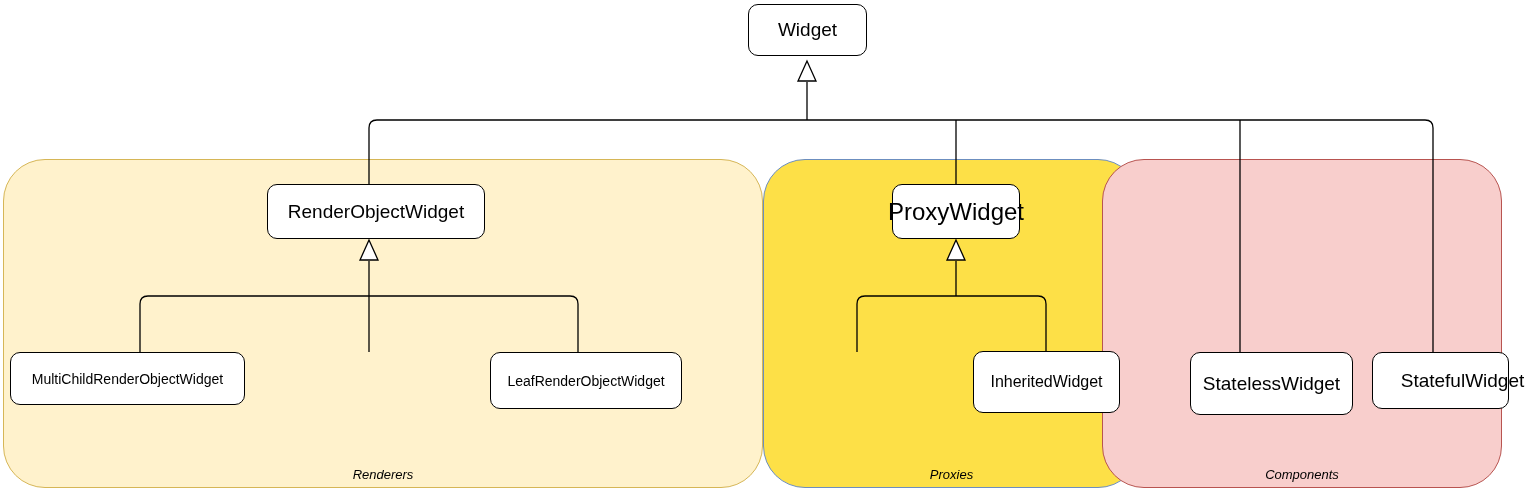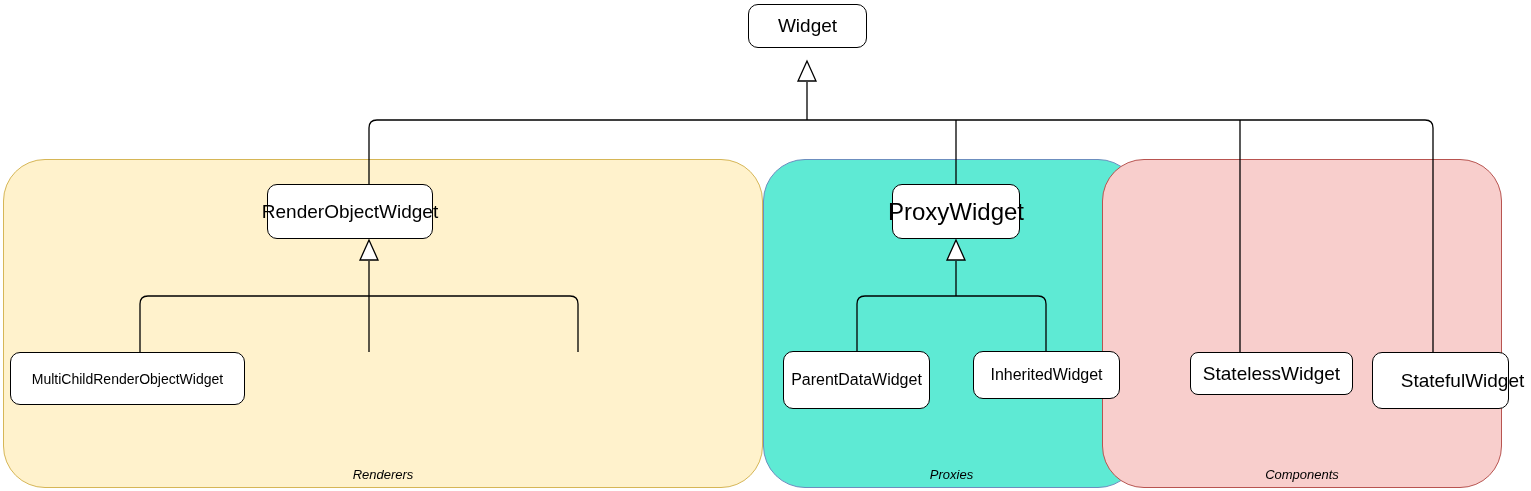--- a/index.html
+++ b/index.html
@@ -14,21 +14,21 @@
   
   .group{
     position:absolute;
     top:159px;height:329px;
     border-radius:42px;
     border:1.3px solid;
     box-sizing:border-box;
     z-index:1;
   }
   .group-renderers{left:3px;width:760px;background:#FFF2CC;border-color:#D6B656;}
-  .group-proxies{left:763px;width:377px;background:#5eead4;border-color:#6C8EBF;}
+  .group-proxies{left:763px;width:377px;background:#fde047;border-color:#6C8EBF;}
   .group-components{left:1102px;width:400px;background:#F8CECC;border-color:#B85450;}
   .group-label{
     position:absolute;bottom:4px;left:0;width:100%;
     text-align:center;
     font-style:italic;
     font-size:13px;
     line-height:16px;
   }
   
   .edges{
@@ -42,29 +42,29 @@
     position:absolute;
     background:#ffffff;
     border:1.3px solid #000;
     border-radius:10px;
     box-sizing:border-box;
     display:flex;align-items:center;justify-content:center;
     text-align:center;
     white-space:nowrap;
     z-index:3;
   }
-  .n-widget    {left:748px;top:4px;   width:119px;height:44px;font-size:19px;text-align:right;}
-  .n-render    {left:267px;top:184px; width:166px;height:55px;font-size:19px;}
+  .n-widget    {left:748px;top:4px;   width:119px;height:52px;font-size:19px;text-align:right;}
+  .n-render    {left:267px;top:184px; width:218px;height:55px;font-size:19px;}
   .n-proxy     {left:892px;top:184px; width:128px;height:55px;font-size:24px;}
   .n-multi     {left:10px; top:352px; width:235px;height:53px;font-size:14px;}
   .n-single    {left:259px;top:352px; width:221px;height:57px;font-size:14px;}
   .n-leaf      {left:490px;top:352px; width:192px;height:57px;font-size:14px;}
   .n-parentdata{left:783px;top:351px; width:147px;height:58px;font-size:16px;}
-  .n-inherited {left:973px;top:351px; width:147px;height:48px;font-size:16px;}
-  .n-stateless {left:1190px;top:352px;width:163px;height:43px;font-size:19px;border-radius:8px;}
+  .n-inherited {left:973px;top:351px; width:147px;height:62px;font-size:16px;}
+  .n-stateless {left:1190px;top:352px;width:163px;height:63px;font-size:19px;}
   .n-stateful  {left:1372px;top:352px;width:137px;height:57px;font-size:19px;padding-left:44px;}
 </style>
 </head>
 <body>
 
 <div class="canvas">
 
   <div class="group group-renderers">
     <div class="group-label">Renderers</div>
   </div>
@@ -90,21 +90,21 @@
 
     <path class="arrowhead" d="M807,61 L798,81 L816,81 Z"></path>
     <path class="arrowhead" d="M369,240 L360,260 L378,260 Z"></path>
     <path class="arrowhead" d="M956,240 L947,260 L965,260 Z"></path>
   </svg>
 
   <div class="node n-widget">Widget</div>
 
   <div class="node n-render">RenderObjectWidget</div>
   <div class="node n-multi">MultiChildRenderObjectWidget</div>
+  <div class="node n-leaf">LeafRenderObjectWidget</div>
 
   <div class="node n-proxy">ProxyWidget</div>
-  <div class="node n-parentdata">ParentDataWidget</div>
   <div class="node n-inherited">InheritedWidget</div>
 
   <div class="node n-stateless">StatelessWidget</div>
   <div class="node n-stateful">StatefulWidget</div>
 
 </div>
 
 </body></html>

